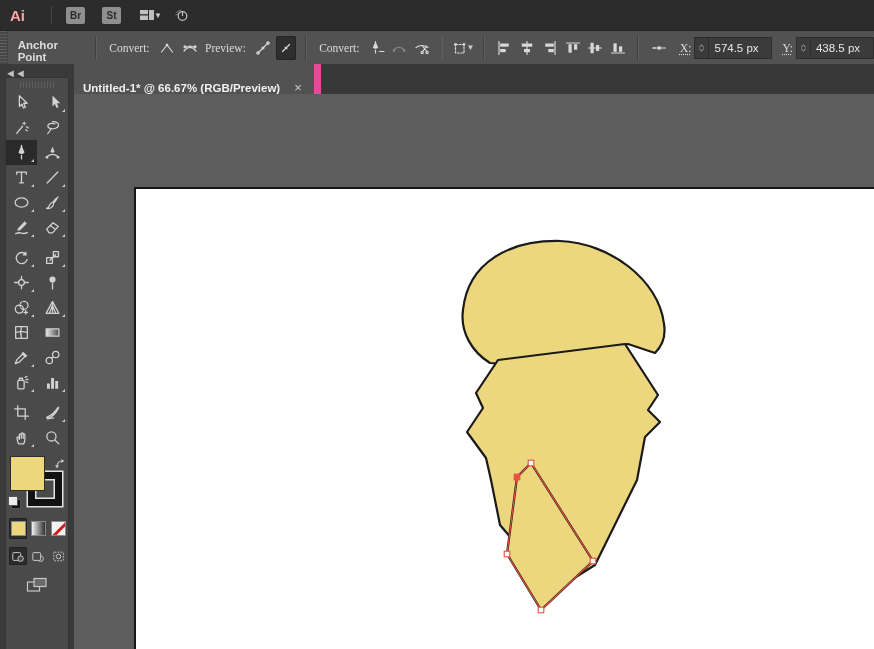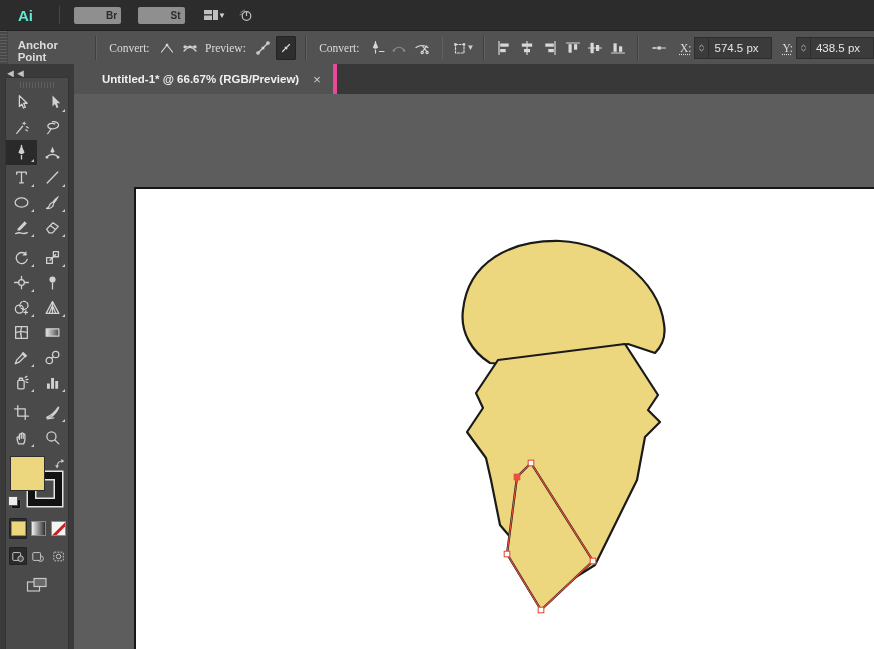--- a/index.html
+++ b/index.html
@@ -3,25 +3,25 @@
 <meta charset="utf-8">
 <style>
   html,body{margin:0;padding:0;background:#2c2c2c;}
   .app{position:relative;width:874px;height:649px;overflow:hidden;
        font-family:"Liberation Sans",sans-serif;-webkit-font-smoothing:antialiased;}
 
   
   .menubar{position:absolute;left:0;top:0;width:874px;height:30px;background:#2c2c2c;
            border-bottom:1px solid #232323;display:flex;align-items:center;
            color:#d6d6d6;font-size:13px;}
-  .logo{color:#5eead4;font-weight:bold;font-size:15px;margin:0 24px 0 18px;}
+  .logo{color:#fca5a5;font-weight:bold;font-size:15px;margin:0 24px 0 10px;}
   .menu-item{margin-right:27px;cursor:default;}
   .mb-sep{width:1px;height:18px;background:#454545;margin:0 14px 0 2px;}
   .mb-btn{width:19px;height:17px;background:#8f8f8f;color:#2b2b2b;font-size:10px;font-weight:bold;
-          display:flex;align-items:center;justify-content:center;border-radius:2px;margin-right:17px;padding-left:28px;}
+          display:flex;align-items:center;justify-content:center;border-radius:2px;margin-right:17px;}
   .mb-ico{display:flex;align-items:center;margin-right:10px;}
   .mb-ico svg{width:18px;height:16px;stroke:#bfbfbf;fill:none;stroke-width:1.2;}
   .mb-ico svg .f{fill:#bfbfbf;stroke:none;}
 
   
   .controlbar{position:absolute;left:0;top:31px;width:874px;height:33px;background:#525252;
               display:flex;align-items:center;color:#dcdcdc;font-size:11.5px;}
   .cb-grip{width:8px;height:33px;background-image:repeating-linear-gradient(180deg,#5f5f5f 0 1px,#474747 1px 3px);
            border-right:1px solid #464646;margin-right:8px;}
   .cb-label{margin:0 6px 0 4px;white-space:nowrap;font-family:Liberation Serif, serif;}
@@ -37,22 +37,22 @@
   .field-group{display:flex;align-items:center;margin-left:6px;}
   .scrub{text-decoration:underline dotted;text-underline-offset:2px;margin-right:3px;}
   .stepper{width:13px;height:20px;background:#3b3b3b;border:1px solid #2d2d2d;border-right:none;
            display:flex;align-items:center;justify-content:center;}
   .stepper svg{width:9px;height:14px;stroke:#cfcfcf;fill:none;stroke-width:1.4;}
   .num-field{width:52px;height:20px;background:#3b3b3b;border:1px solid #2d2d2d;color:#e6e6e6;
              font-size:11.5px;font-family:"Liberation Sans",sans-serif;padding:0 5px;outline:none;}
 
   
   .tabbar{position:absolute;left:74px;top:64px;width:800px;height:30px;background:#383838;display:flex;}
-  .tab{height:30px;background:#525252;display:flex;align-items:center;padding:0 12px 0 28px;
-       font-size:11.5px;font-weight:bold;color:#f0f0f0;border-right:4px solid #ec4899;}
+  .tab{height:30px;background:#525252;display:flex;align-items:flex-end;padding:0 12px 0 9px;
+       font-size:11.5px;font-weight:bold;color:#f0f0f0;border-right:7px solid #ec4899;}
   .tab-close{margin-left:14px;color:#cfcfcf;font-weight:normal;font-size:13px;line-height:1;}
 
   
   .left-col{position:absolute;left:0;top:64px;width:74px;bottom:0;background:#3a3a3a;}
   .collapse{position:absolute;left:5px;top:3px;color:#c3c3c3;font-size:11px;letter-spacing:-1px;}
   .tool-panel{position:absolute;left:5px;top:13px;width:62px;bottom:0;background:#4a4a4a;
               border:1px solid #343434;border-bottom:none;}
   .panel-grip{width:34px;height:6px;margin:4px auto 2px;
               background-image:repeating-linear-gradient(90deg,#5e5e5e 0 1px,transparent 1px 3px);}
   .tool-grid{display:flex;flex-wrap:wrap;width:62px;}

